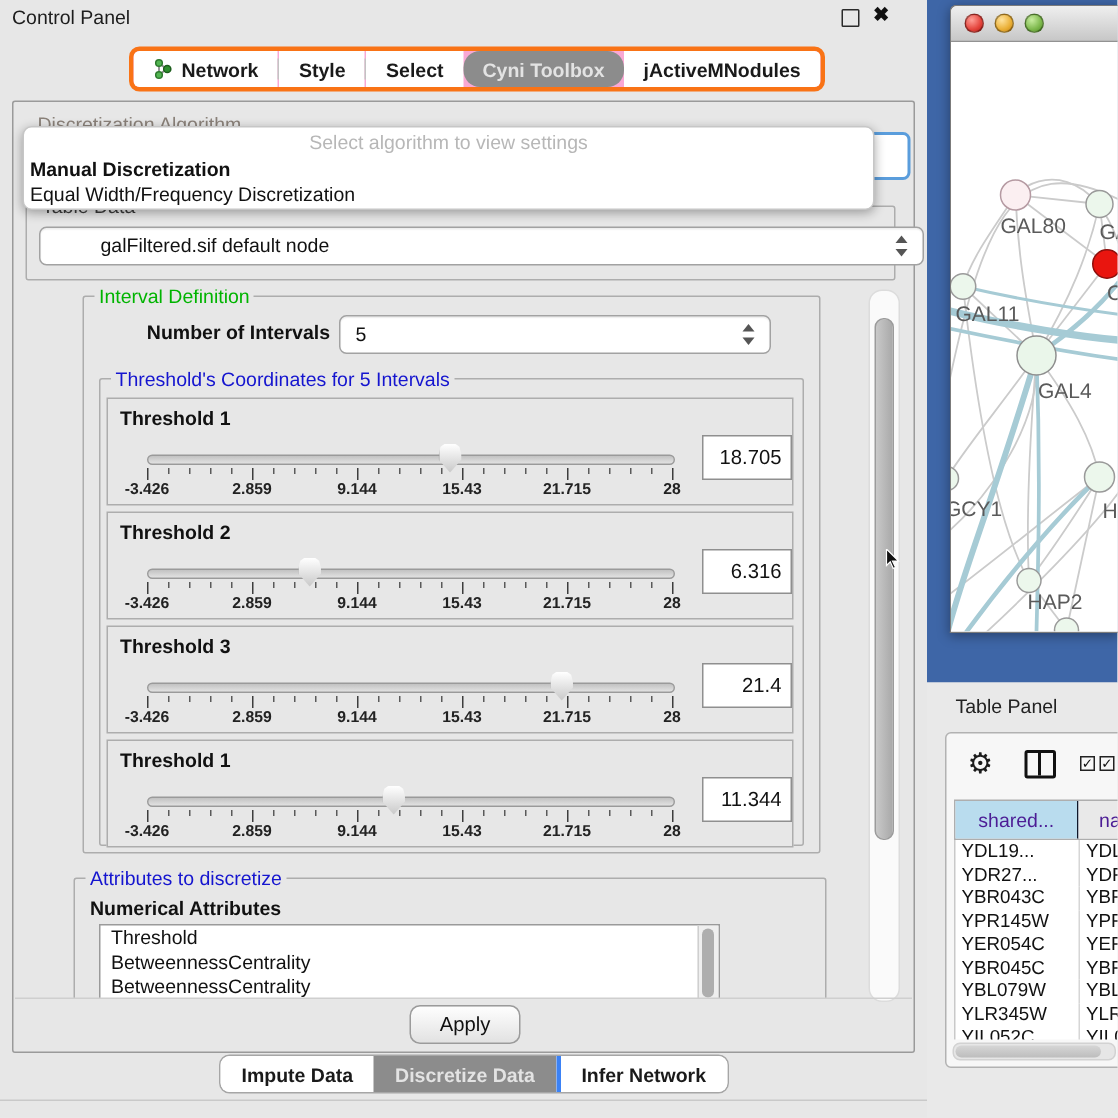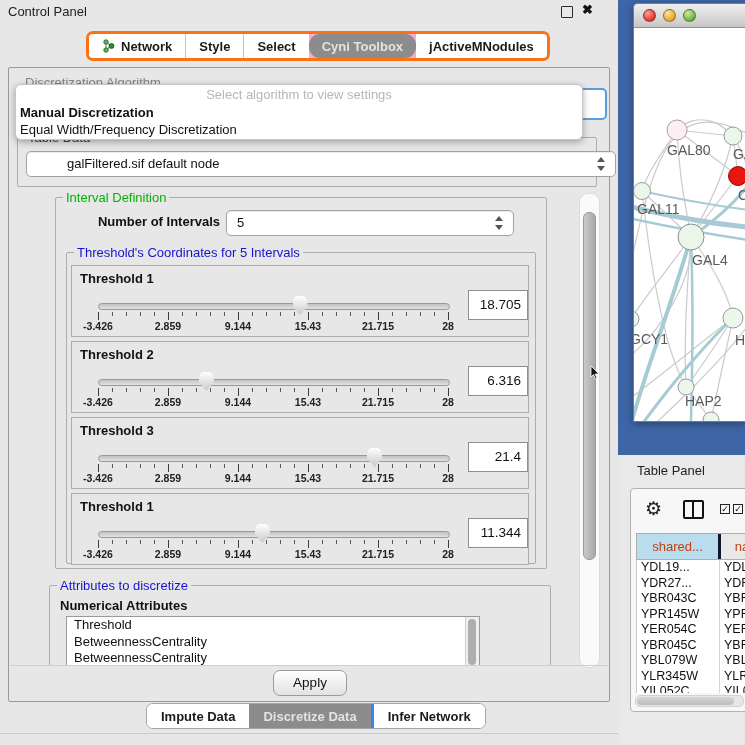--- a/index.html
+++ b/index.html
@@ -122,21 +122,21 @@
   #table-panel-title{left:19px;top:8px;font-size:13px;color:#222;}
   #table-subpanel{left:12px;top:33px;width:118px;height:222px;background:#f7f7f7;border:1px solid #b2b2b2;border-radius:4px 0 0 4px;overflow:hidden;position:absolute;}
   #tp-toolbar{position:absolute;left:0;top:0;width:100%;height:42px;}
   #gear-icon{position:absolute;left:14px;top:8px;font-size:19px;color:#1c1c1c;}
   #cols-icon{position:absolute;left:52px;top:11px;width:17px;height:15px;border:2px solid #111;border-radius:2px;}
   #cols-icon:before{content:"";position:absolute;left:7px;top:0;width:2px;height:100%;background:#111;}
   .cb-icon{position:absolute;top:15px;width:8px;height:8px;border:1.5px solid #222;font-size:9px;line-height:8px;color:#111;text-align:center;}
   #cb1{left:89px;} #cb2{left:102px;}
   #node-table{position:absolute;left:5px;top:44px;width:160px;}
   .thead{display:flex;height:25px;border:1px solid #aeaeae;}
-  .hcell{font-size:13px;color:#c2410c;display:flex;align-items:center;justify-content:center;border-right:3px solid #0f172a;}
+  .hcell{font-size:13px;color:#4c1d95;display:flex;align-items:center;justify-content:center;border-right:1px solid #0f172a;}
   .hcell.c1{width:81px;background:#b9dcee;}
   .hcell.c2{width:60px;background:#e9e9e9;border-right-color:#bbb;}
   #tbody{height:133px;overflow:hidden;background:#fff;border-left:1px solid #c9c9c9;}
   .trow{display:flex;height:15.5px;}
   .tcell{font-size:12.5px;color:#111;line-height:15.5px;padding-left:4px;white-space:nowrap;overflow:hidden;}
   .tcell.c1{width:78px;border-right:1px solid #d6d6d6;}
   .tcell.c2{width:56px;}
   #hscroll{position:absolute;left:4px;top:206px;width:107px;height:10px;background:#e6e6e6;border-radius:5px;border:1px solid #d2d2d2;}
   #hscroll-thumb{position:absolute;left:1px;top:1px;width:97px;height:8px;border-radius:4px;background:linear-gradient(#d6d6d6,#bdbdbd);}
 

